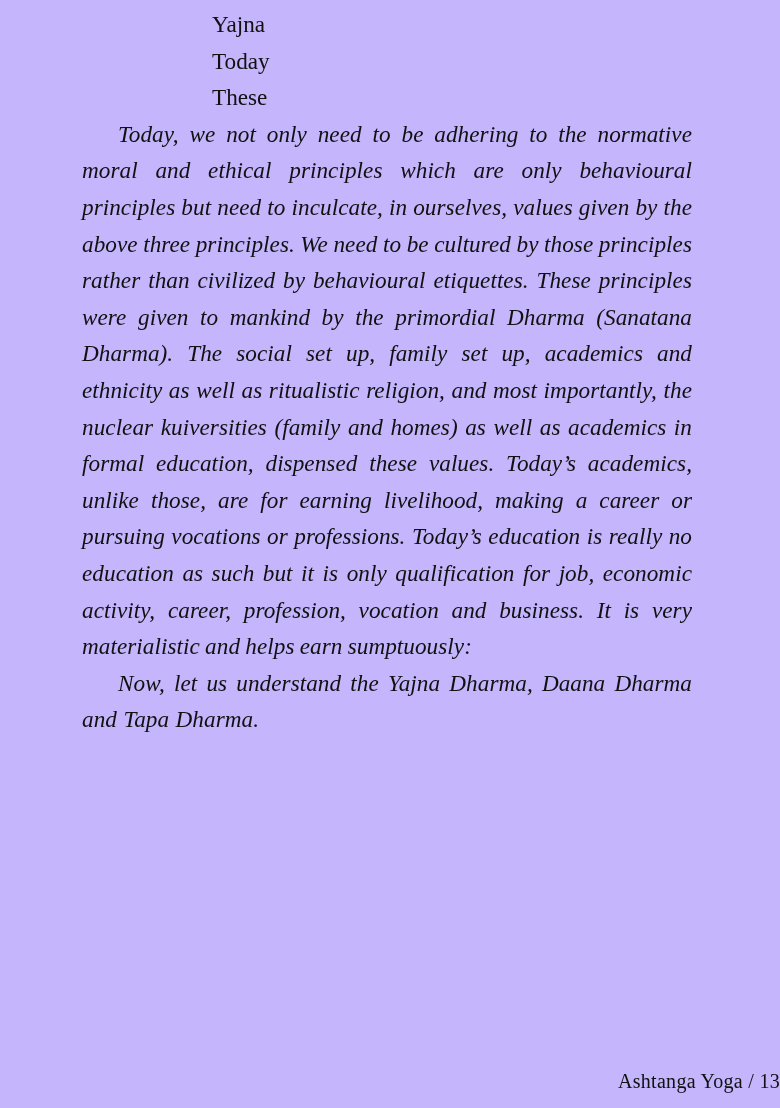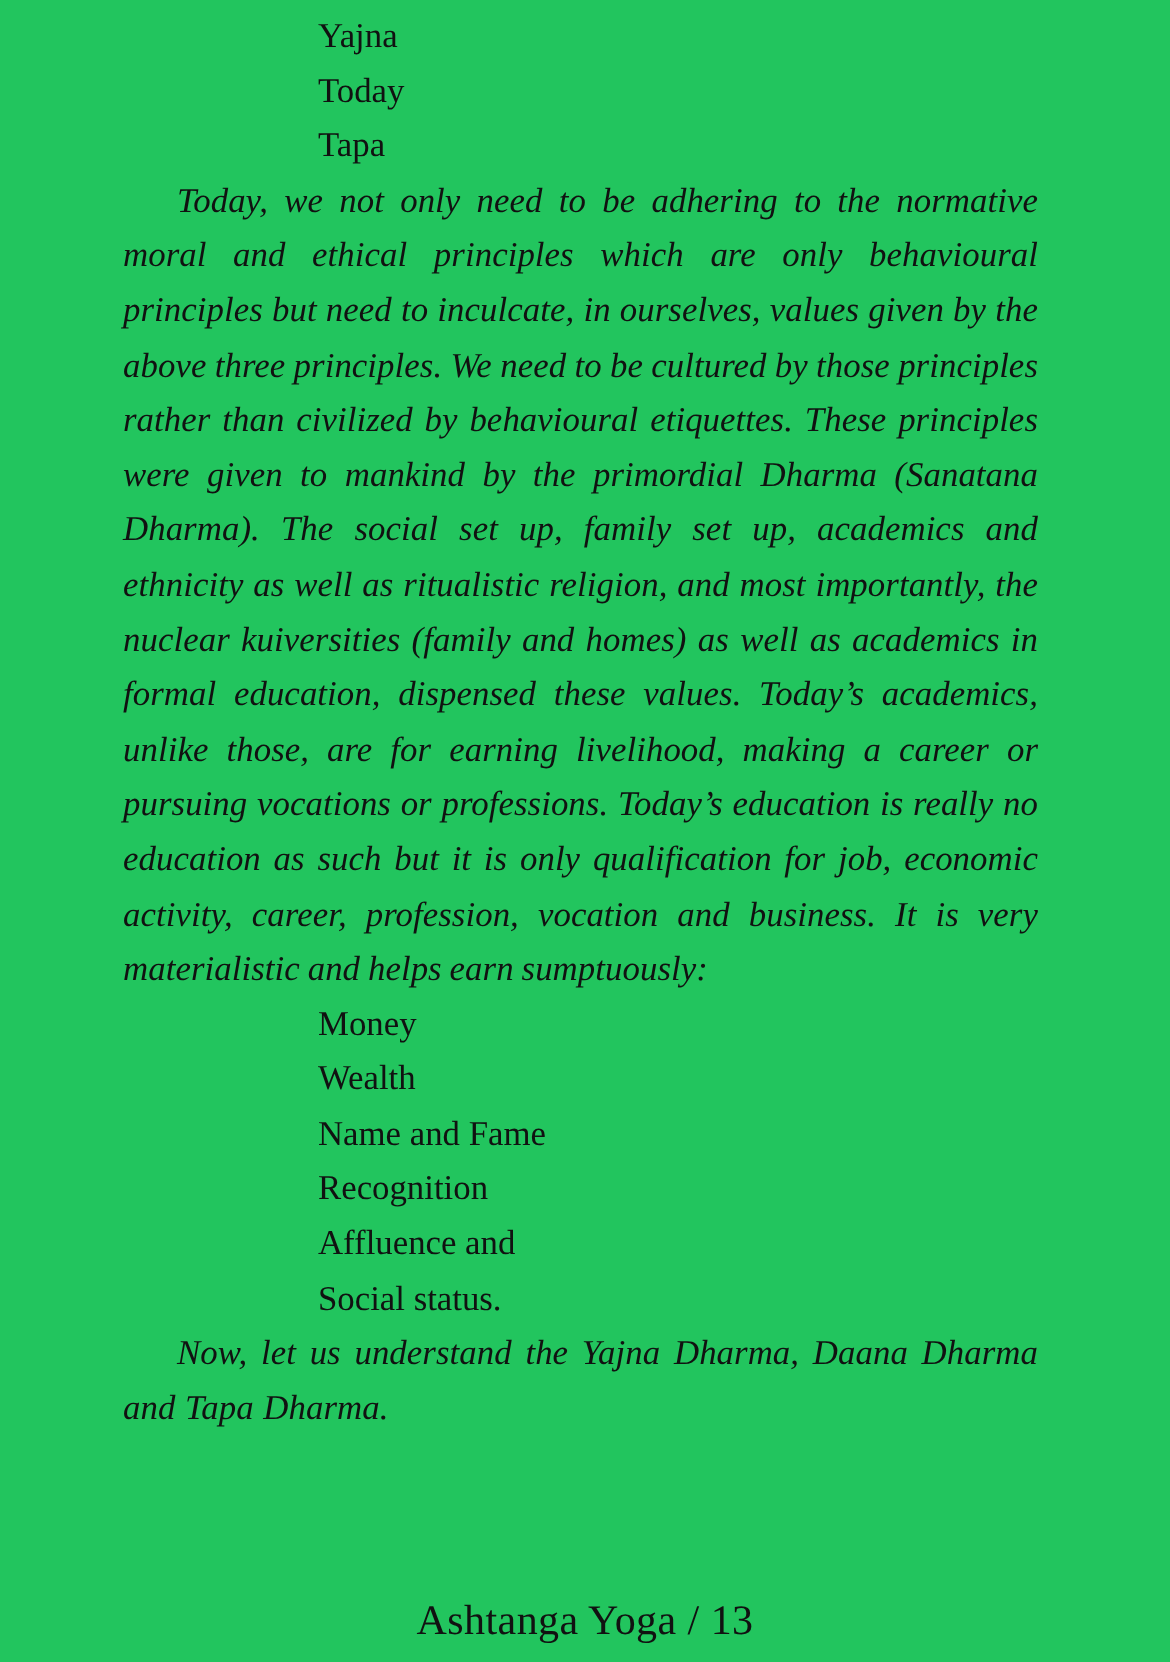--- a/index.html
+++ b/index.html
@@ -9,21 +9,21 @@
     background: #ffffff;
   }
   body {
     font-family: "Liberation Serif", "DejaVu Serif", serif;
     color: #111111;
   }
   #page {
     position: relative;
     width: 780px;
     height: 1108px;
-    background: #22c55e;
+    background: #c4b5fd;
     overflow: hidden;
     box-sizing: border-box;
   }
   #content {
     position: absolute;
     left: 82px;
     top: 6px;
     width: 610px;
   }
   .para {
@@ -59,50 +59,42 @@
     font-size: 23.2px;
     line-height: 36.6px;
     text-align: left;
     white-space: nowrap;
   }
   .footer {
     position: absolute;
     left: 0;
     top: 1068px;
     width: 780px;
-    text-align: center;
-    font-size: 28px;
+    text-align: right;
+    font-size: 20px;
     line-height: 26px;
     letter-spacing: 0.3px;
     color: #111111;
   }
 </style>
 </head>
 <body>
 
 <div id="page">
 
   <div id="content">
 
     <ul class="list">
       <li>Yajna</li>
       <li>Today</li>
-      <li>Tapa</li>
+      <li>These</li>
     </ul>
 
     <p class="para tight">Today, we not only need to be adhering to the normative moral and ethical principles which are only behavioural principles but need to inculcate, in ourselves, values given by the above three principles. We need to be cultured by those principles rather than civilized by behavioural etiquettes. These principles were given to mankind by the primordial Dharma (Sanatana Dharma). The social set up, family set up, academics and ethnicity as well as ritualistic religion, and most importantly, the nuclear kuiversities (family and homes) as well as academics in formal education, dispensed these values. Today’s academics, unlike those, are for earning livelihood, making a career or pursuing vocations or professions. Today’s education is really no education as such but it is only qualification for job, economic activity, career, profession, vocation and business. It is very materialistic and helps earn sumptuously:</p>
 
-    <ul class="list">
-      <li>Money</li>
-      <li>Wealth</li>
-      <li>Name and Fame</li>
-      <li>Recognition</li>
-      <li>Affluence and</li>
-      <li>Social status.</li>
-    </ul>
 
 
     <p class="para loose">Now, let us understand the Yajna Dharma, Daana Dharma and Tapa Dharma.</p>
 
   </div>
 
   <div class="footer">Ashtanga Yoga / 13</div>
 
 </div>
 

